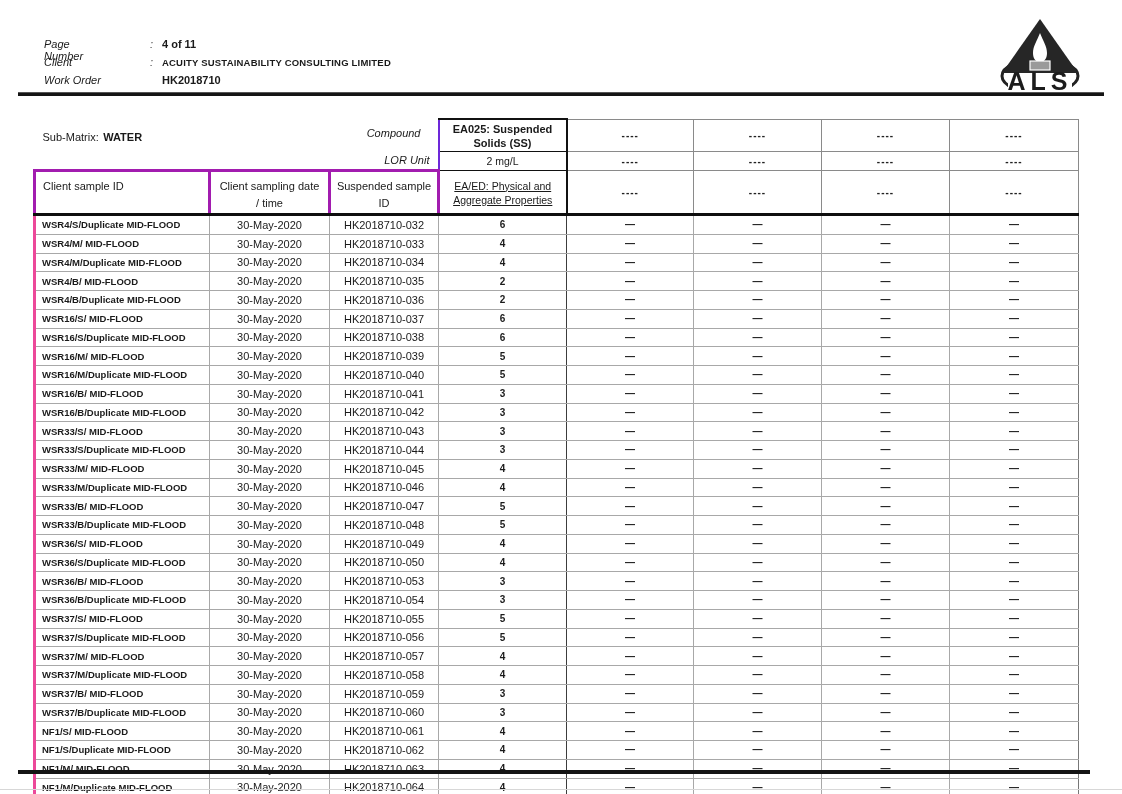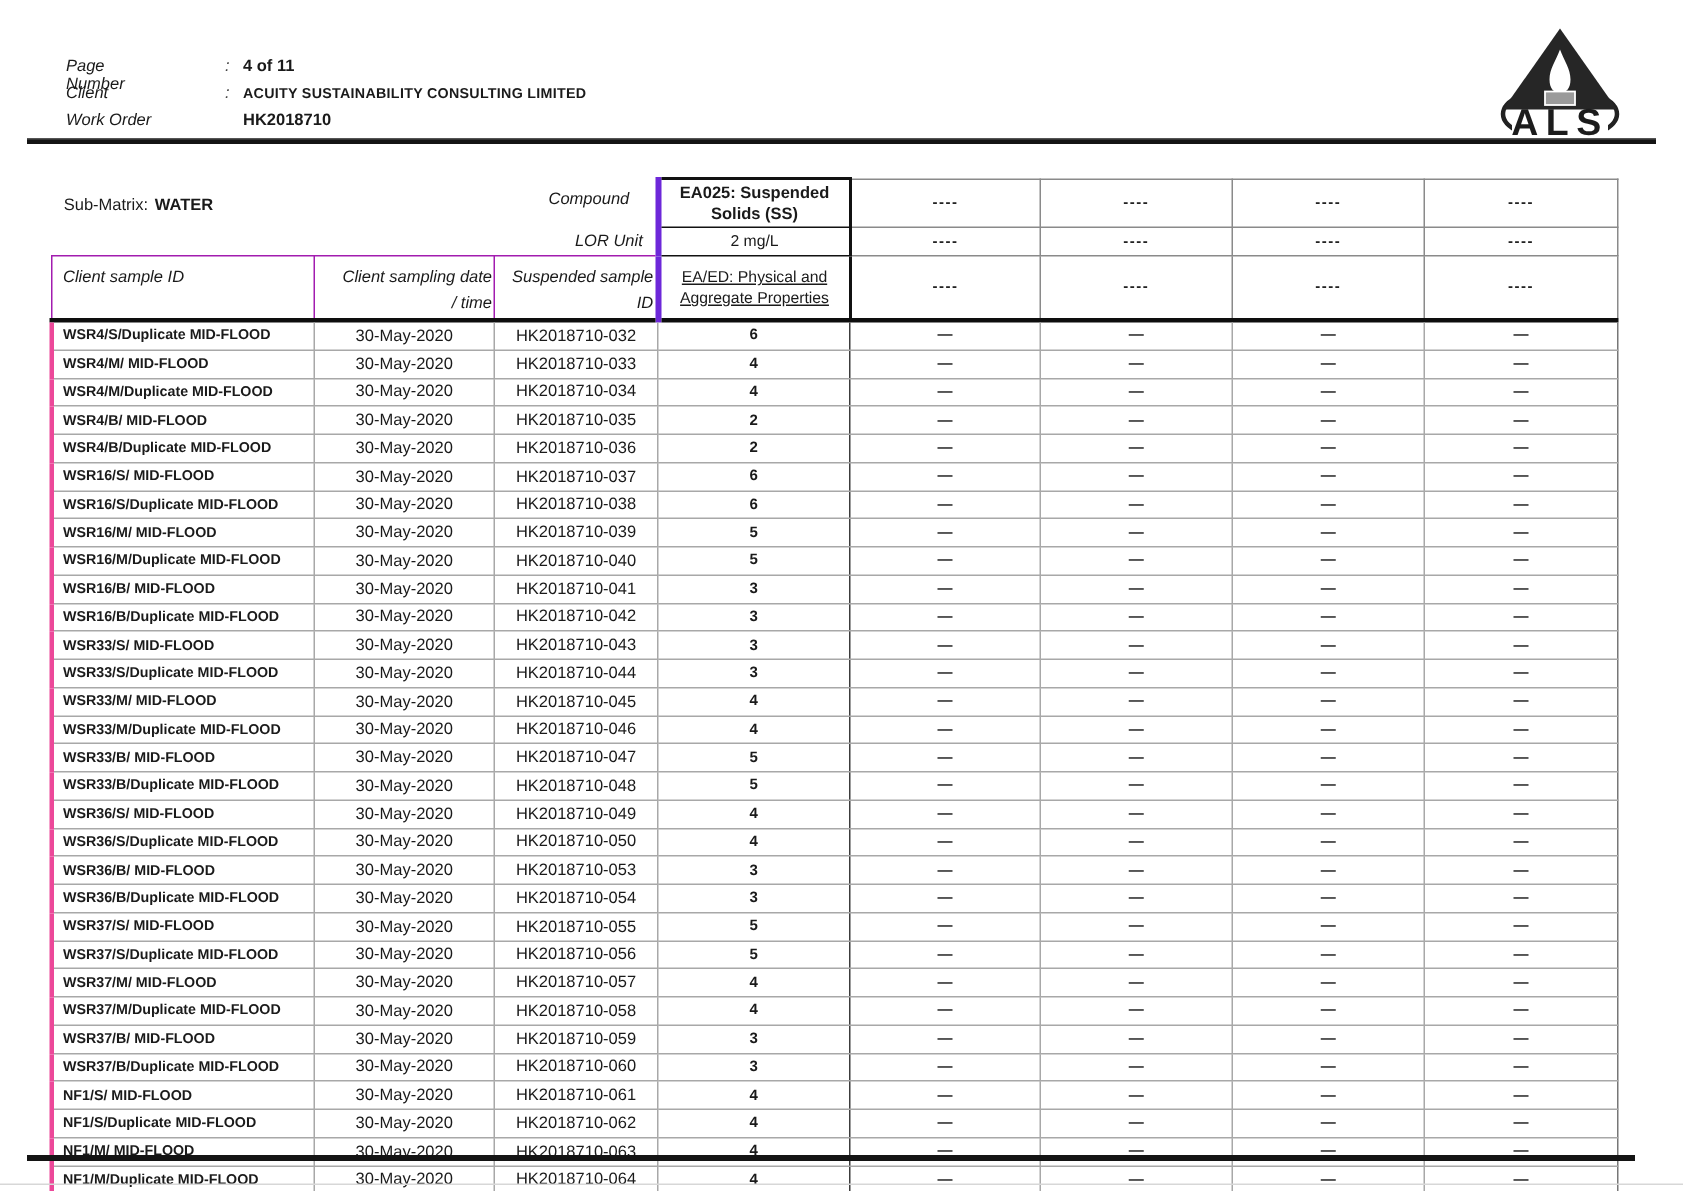--- a/index.html
+++ b/index.html
@@ -24,30 +24,30 @@
   .tbl-wrap{position:absolute;left:33px;top:118px;width:1044px;}
   table{border-collapse:collapse;table-layout:fixed;width:1044px;}
   td{overflow:hidden;white-space:nowrap;vertical-align:middle;}
   
   td.free{border:none;background:transparent;}
   .matrix-line{display:flex;justify-content:space-between;align-items:flex-start;padding:2px 8px 0 7px;}
   .matrix-label{font-size:11px;}
   .matrix-value{font-size:11px;font-weight:bold;}
   .compound-label,.lor-label{font-style:italic;font-size:11px;text-align:right;padding-right:8px;}
   
-  td.comp{border-left:4px solid #6d28d9;border-right:2px solid #111;text-align:center;}
+  td.comp{border-left:2px solid #6d28d9;border-right:2px solid #111;text-align:center;}
   td.comp.r1{border-top:2px solid #111;border-bottom:1px solid #111;font-weight:bold;font-size:11px;line-height:14px;padding-top:2px;}
   td.comp.r2{border-bottom:1px solid #111;font-size:10.5px;}
   td.comp.r3{font-size:10.5px;line-height:14px;padding-top:2px;text-decoration:underline;}
   
   td.dashh{border:1px solid #8a8a8a;text-align:center;font-weight:bold;font-size:10px;color:#222;letter-spacing:1px;}
   
-  td.colhead{border:1px solid #a21caf;font-style:italic;font-size:11px;vertical-align:top;padding-top:6px;line-height:17px;}
+  td.colhead{border:3px solid #a21caf;font-size:11px;vertical-align:top;padding-top:6px;line-height:17px;}
   td.colhead.first{text-align:left;padding-left:7px;}
-  td.colhead.ctr{text-align:right;}
+  td.colhead.ctr{text-align:center;}
   tr.hrow3 td{border-bottom:3px solid #0e0e0e;}
   
   tbody td{border:1px solid #a8a8a8;font-size:11px;height:15.76px;text-align:center;}
   tbody tr{height:16.76px;}
   tbody td.c-sample{text-align:left;padding-left:6px;font-weight:bold;font-size:9.5px;border-left:3px solid #ec4899;}
   tbody td.c-val{font-weight:bold;font-size:10px;border-left:1.5px solid #3c3c3c;border-right:1.5px solid #3c3c3c;}
   tbody td.c-dash{font-weight:bold;font-size:10px;color:#222;}
   tbody td.c-last{border-right:1px solid #777;}
   tbody tr:last-child td{border-bottom:1px solid #777;}
   .twoline{display:block;}

